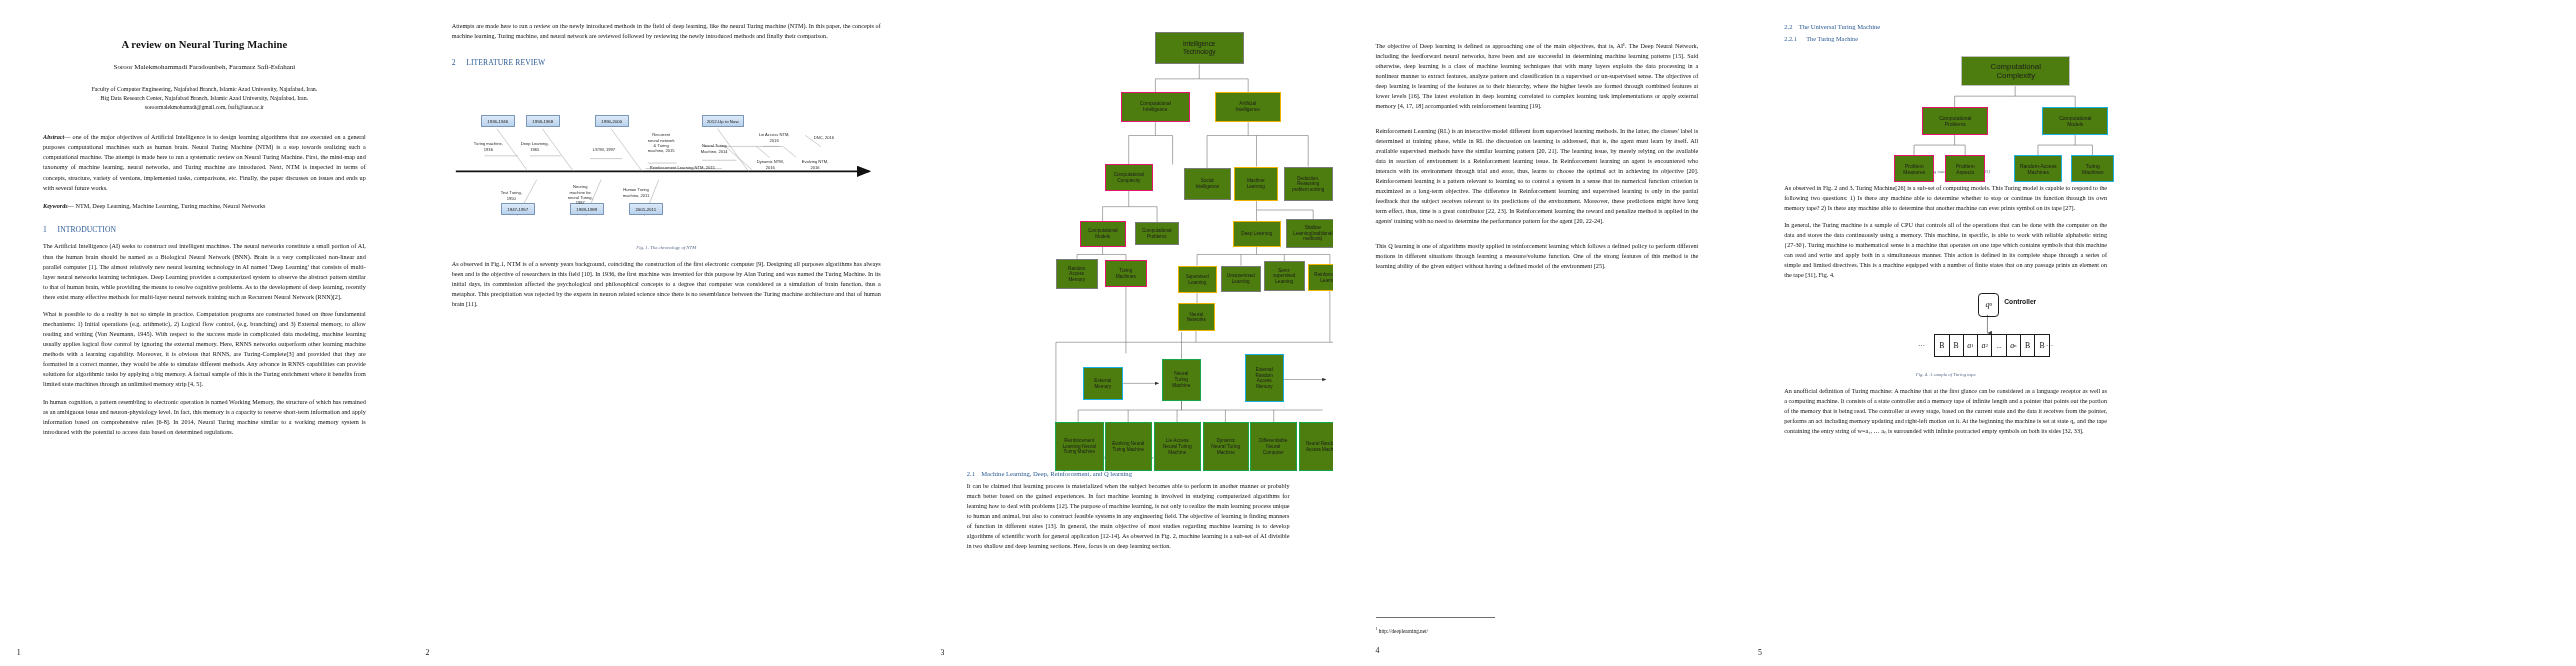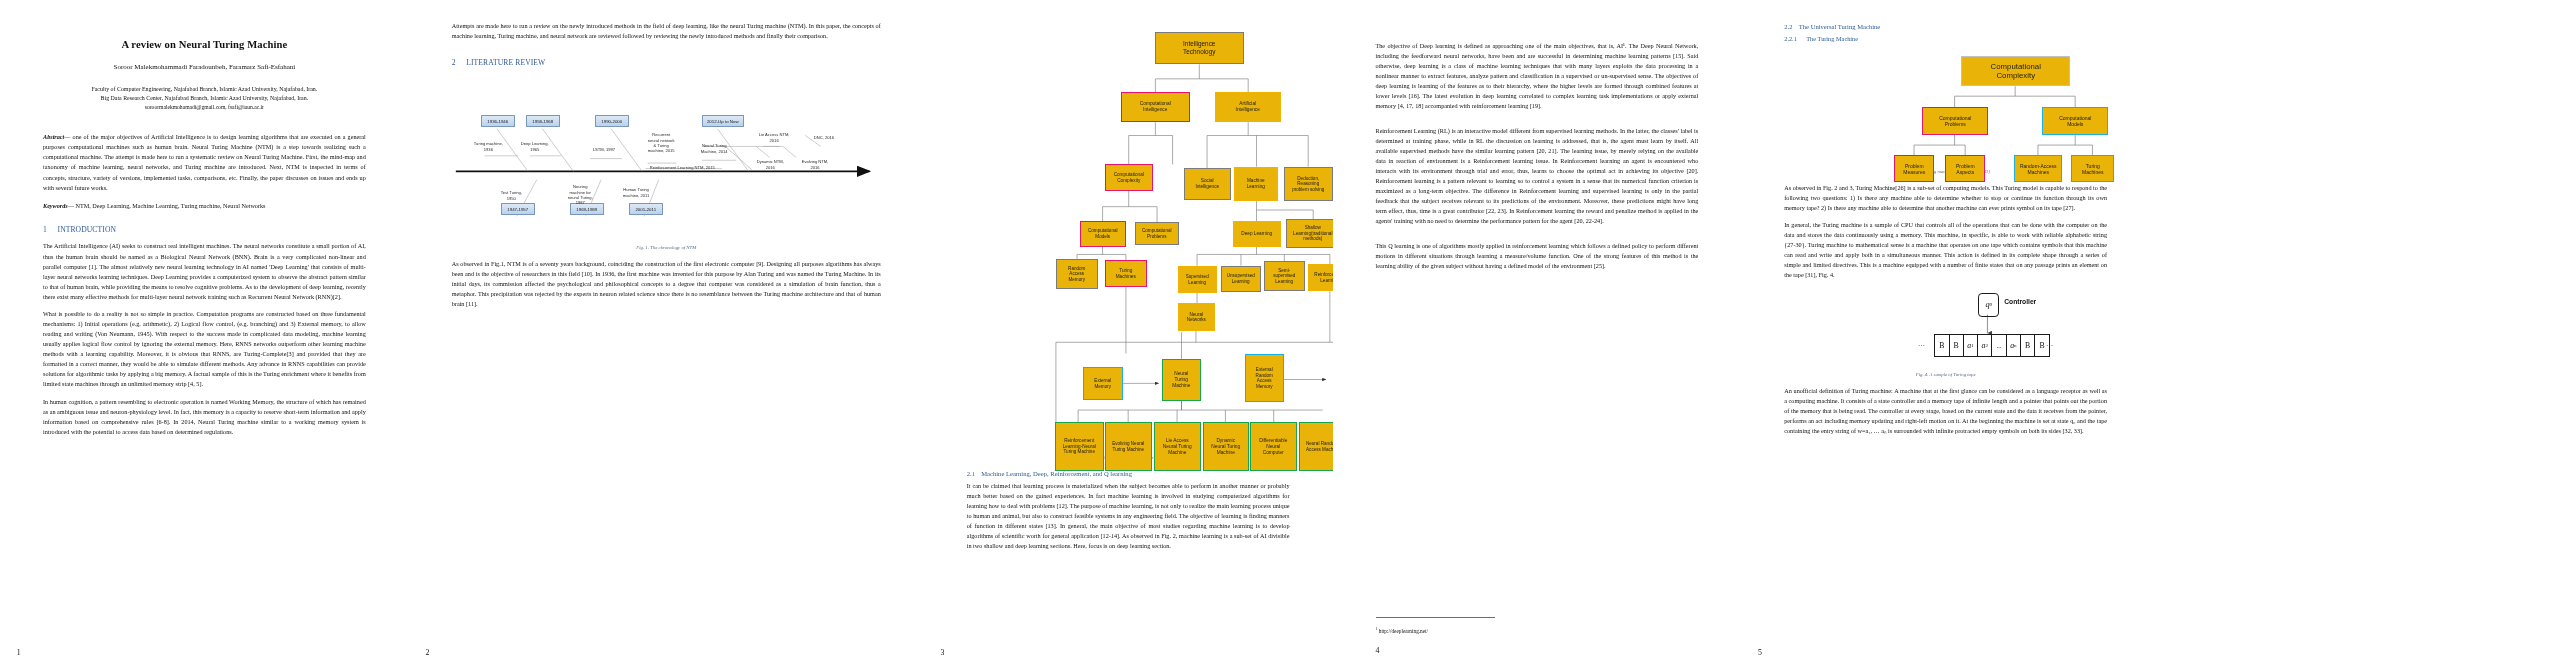--- a/index.html
+++ b/index.html
@@ -32,21 +32,21 @@
   
   .fig1{position:relative;height:158px;margin-top:14.5px;}
   .fig1 svg{display:block;}
   .tlbox{position:absolute;border:0.8px solid #7a96b8;background:linear-gradient(#dce9f7,#b9d2ec);
          font-family:"Liberation Sans",sans-serif;font-size:4.4px;color:#1a1a1a;text-align:center;
          padding:2.2px 0;width:32px;border-radius:0.6px;}
   .tllab{position:absolute;font-family:"Liberation Sans",sans-serif;font-size:4.1px;color:#2a2a2a;
          text-align:center;line-height:1.3;}
 
   
-  .nd{position:absolute;box-sizing:border-box;background:#eab308;display:flex;align-items:center;
+  .nd{position:absolute;box-sizing:border-box;background:#4d7c0f;display:flex;align-items:center;
       justify-content:center;text-align:center;font-family:"Liberation Sans",sans-serif;
       color:#1d1d1d;line-height:1.22;padding:0.6px 1.1px;}
   .g{border:0.6px solid #7b7b7b;}
   .pink{border:1.2px solid #e8136c;}
   .yel{border:1.2px solid #f2b300;}
   .grn{border:1.2px solid #17a64a;}
   .blu{border:1.2px solid #19b0e8;}
   .gry{border:1.4px solid #c0c0c0;}
 
   .fig2{position:relative;height:428px;margin-top:2.2px;}

